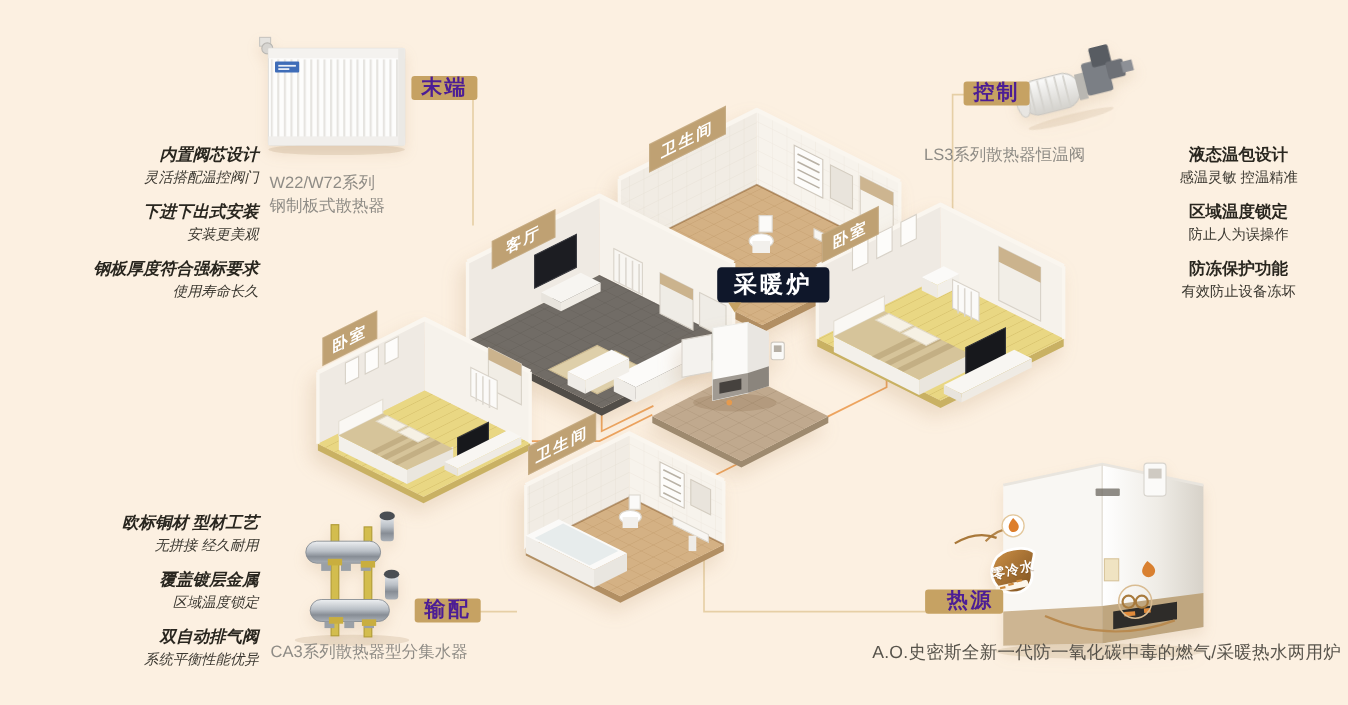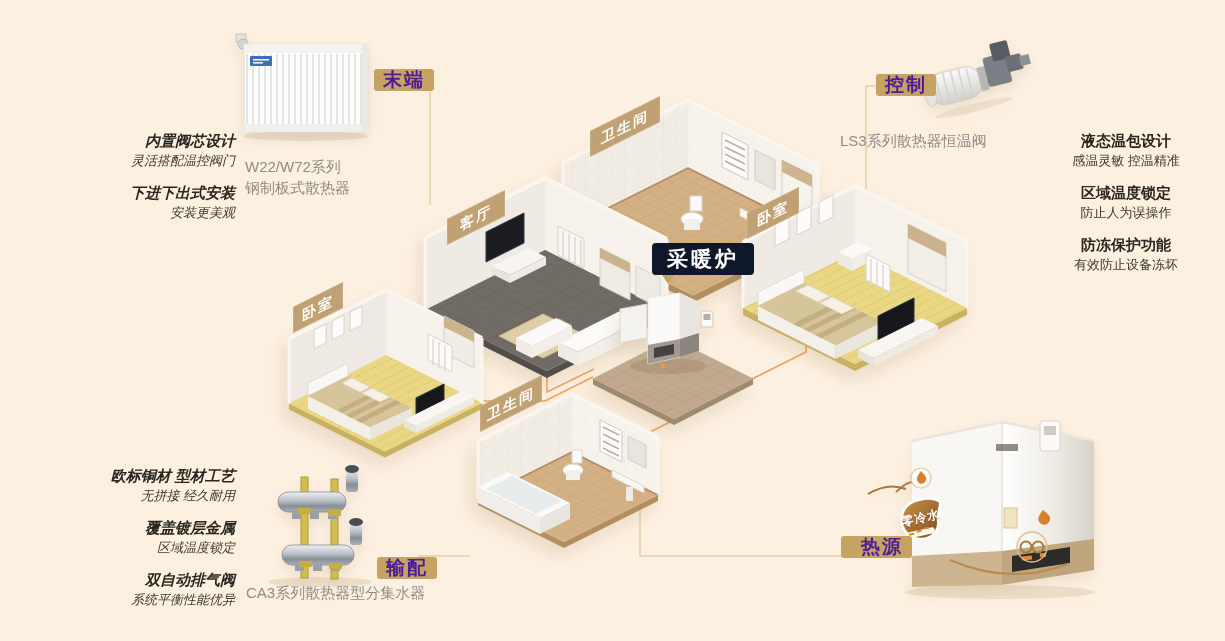--- a/index.html
+++ b/index.html
@@ -402,41 +402,45 @@
       <circle cx="1032" cy="547" r="15" fill="none" stroke="#d9bc92" stroke-width="1.4"></circle>
       <circle cx="1026" cy="547" r="5.5" fill="none" stroke="#a87a3c" stroke-width="2"></circle>
       <circle cx="1038" cy="547" r="5.5" fill="none" stroke="#a87a3c" stroke-width="2"></circle>
     </g>
     <path d="M950 560 Q 1010 586 1068 564" stroke="#b98a4f" stroke-width="2" fill="none"></path>
   </g>
 </svg>
 
   <div class="tag" style="left:374px;top:69px;">末端</div>
   <div class="tag" style="left:876px;top:74px;">控制</div>
-  <div class="tag" style="left:377px;top:544px;margin-top:13px;">输配</div>
+  <div class="tag" style="left:377px;top:544px;">输配</div>
   <div class="tag" style="left:841px;top:536px;padding-left:20px;">热源</div>
 
   <div class="callout">采暖炉</div>
 
   <div class="room-label" style="left:590px;top:131px;width:62px;">卫生间</div>
   <div class="room-label" style="left:447px;top:219px;width:50px;">客厅</div>
   <div class="room-label" style="left:747px;top:213px;width:44px;">卧室</div>
   <div class="room-label" style="left:293px;top:307px;width:42px;">卧室</div>
   <div class="room-label" style="left:480px;top:406px;width:54px;">卫生间</div>
 
   <div class="badge-text">零冷水</div>
 
   <div class="fcol left" style="left:39px;top:131px;">
     <div class="fgroup">
       <span class="ftitle">内置阀芯设计</span>
       <span class="fdesc">灵活搭配温控阀门</span>
     </div>
     <div class="fgroup">
       <span class="ftitle">下进下出式安装</span>
       <span class="fdesc">安装更美观</span>
+    </div>
+    <div class="fgroup">
+      <span class="ftitle">钢板厚度符合强标要求</span>
+      <span class="fdesc">使用寿命长久</span>
     </div>
   </div>
 
   <div class="fcol right" style="left:1028px;top:131px;text-align:center;">
     <div class="fgroup">
       <span class="ftitle">液态温包设计</span>
       <span class="fdesc">感温灵敏 控温精准</span>
     </div>
     <div class="fgroup">
       <span class="ftitle">区域温度锁定</span>
@@ -462,14 +466,15 @@
       <span class="fdesc">系统平衡性能优异</span>
     </div>
   </div>
 
   <div class="pcaption" style="left:245px;top:132px;margin-top:24px;">
     <div>W22/W72系列</div>
     <div>钢制板式散热器</div>
   </div>
   <div class="pcaption" style="left:840px;top:130px;">LS3系列散热器恒温阀</div>
   <div class="pcaption" style="left:246px;top:582px;">CA3系列散热器型分集水器</div>
+  <div class="bottom-caption">A.O.史密斯全新一代防一氧化碳中毒的燃气/采暖热水两用炉</div>
 
 </div>
 
 </body></html>

